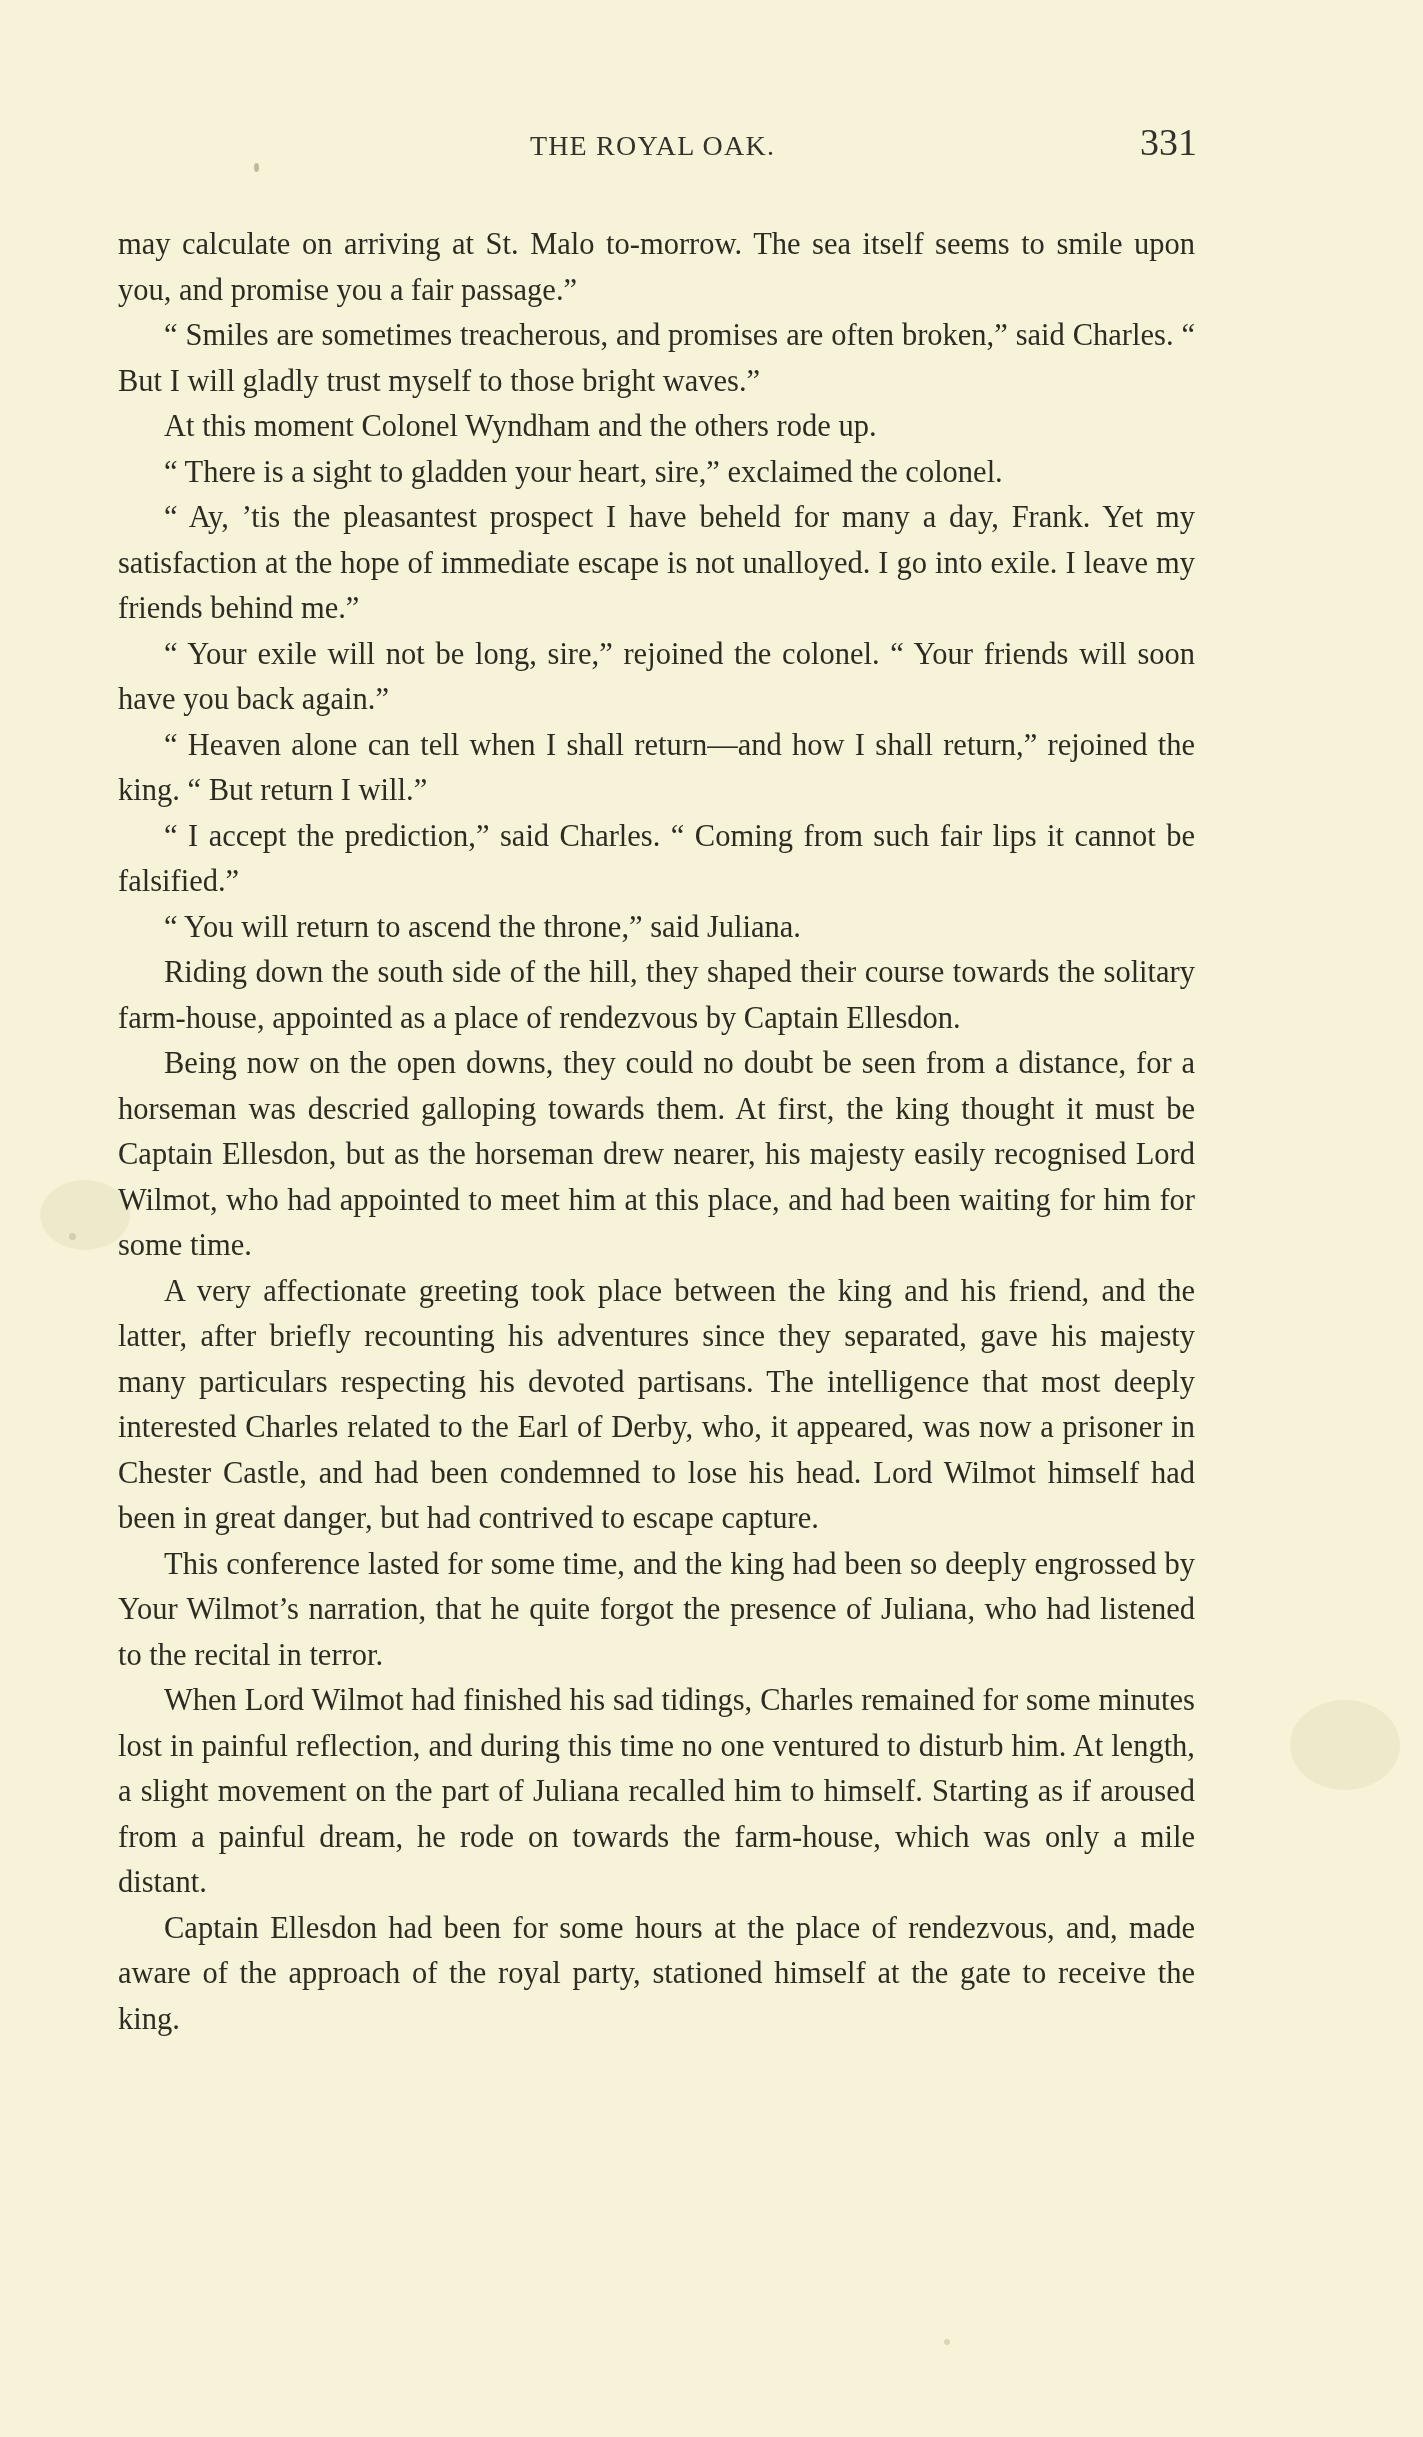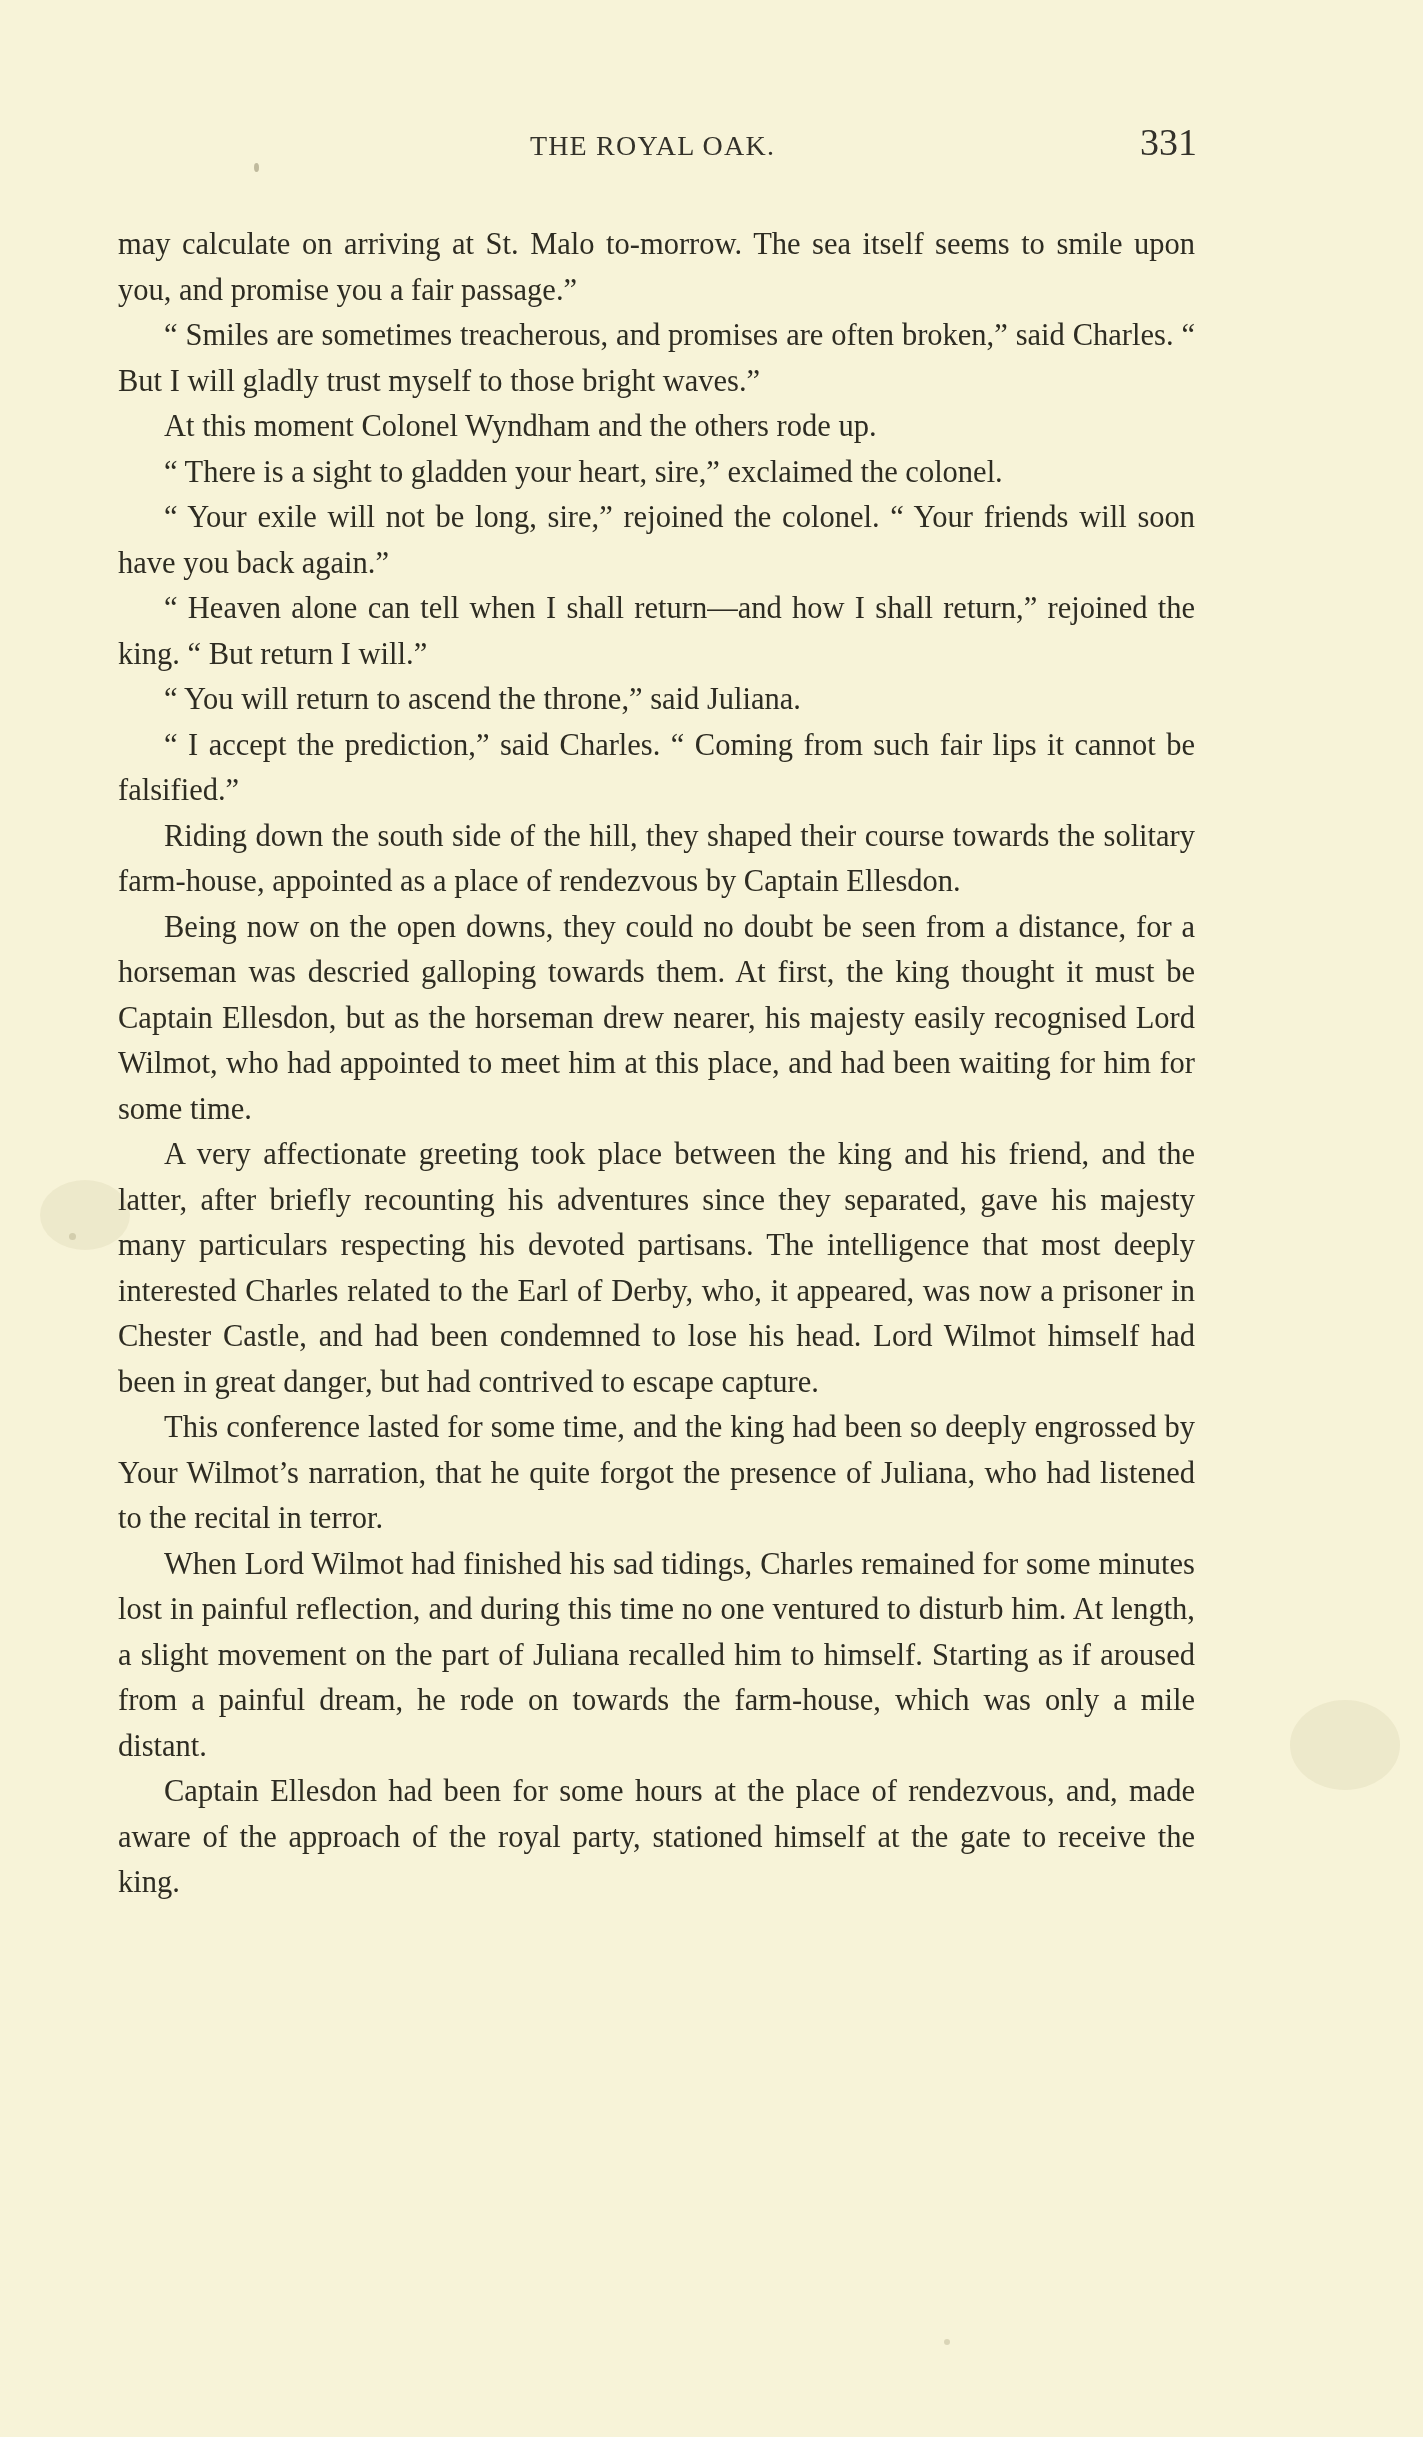--- a/index.html
+++ b/index.html
@@ -96,24 +96,25 @@
   <div class="header">
     <div class="running-head">THE ROYAL OAK.</div>
     <div class="folio">331</div>
   </div>
 
   <div class="body-text" id="body-text">
       <p class="noindent">may calculate on arriving at St. Malo to-morrow. The sea itself seems to smile upon you, and promise you a fair passage.”</p>
       <p class="">“ Smiles are sometimes treacherous, and promises are often broken,” said Charles. “ But I will gladly trust myself to those bright waves.”</p>
       <p class="">At this moment Colonel Wyndham and the others rode up.</p>
       <p class="">“ There is a sight to gladden your heart, sire,” exclaimed the colonel.</p>
+      <p class="">“ Ay, ’tis the pleasantest prospect I have beheld for many a day, Frank. Yet my satisfaction at the hope of immediate escape is not unalloyed. I go into exile. I leave my friends behind me.”</p>
       <p class="">“ Your exile will not be long, sire,” rejoined the colonel. “ Your friends will soon have you back again.”</p>
       <p class="">“ Heaven alone can tell when I shall return—and how I shall return,” rejoined the king. “ But return I will.”</p>
+      <p class="">“ I accept the prediction,” said Charles. “ Coming from such fair lips it cannot be falsified.”</p>
       <p class="">“ You will return to ascend the throne,” said Juliana.</p>
-      <p class="">“ I accept the prediction,” said Charles. “ Coming from such fair lips it cannot be falsified.”</p>
       <p class="">Riding down the south side of the hill, they shaped their course towards the solitary farm-house, appointed as a place of rendezvous by Captain Ellesdon.</p>
       <p class="">Being now on the open downs, they could no doubt be seen from a distance, for a horseman was descried galloping towards them. At first, the king thought it must be Captain Ellesdon, but as the horseman drew nearer, his majesty easily recognised Lord Wilmot, who had appointed to meet him at this place, and had been waiting for him for some time.</p>
       <p class="">A very affectionate greeting took place between the king and his friend, and the latter, after briefly recounting his adventures since they separated, gave his majesty many particulars respecting his devoted partisans. The intelligence that most deeply interested Charles related to the Earl of Derby, who, it appeared, was now a prisoner in Chester Castle, and had been condemned to lose his head. Lord Wilmot himself had been in great danger, but had contrived to escape capture.</p>
       <p class="">This conference lasted for some time, and the king had been so deeply engrossed by Your Wilmot’s narration, that he quite forgot the presence of Juliana, who had listened to the recital in terror.</p>
       <p class="">When Lord Wilmot had finished his sad tidings, Charles remained for some minutes lost in painful reflection, and during this time no one ventured to disturb him. At length, a slight movement on the part of Juliana recalled him to himself. Starting as if aroused from a painful dream, he rode on towards the farm-house, which was only a mile distant.</p>
       <p class="">Captain Ellesdon had been for some hours at the place of rendezvous, and, made aware of the approach of the royal party, stationed himself at the gate to receive the king.</p>
     </div>
 
 </div>
 

